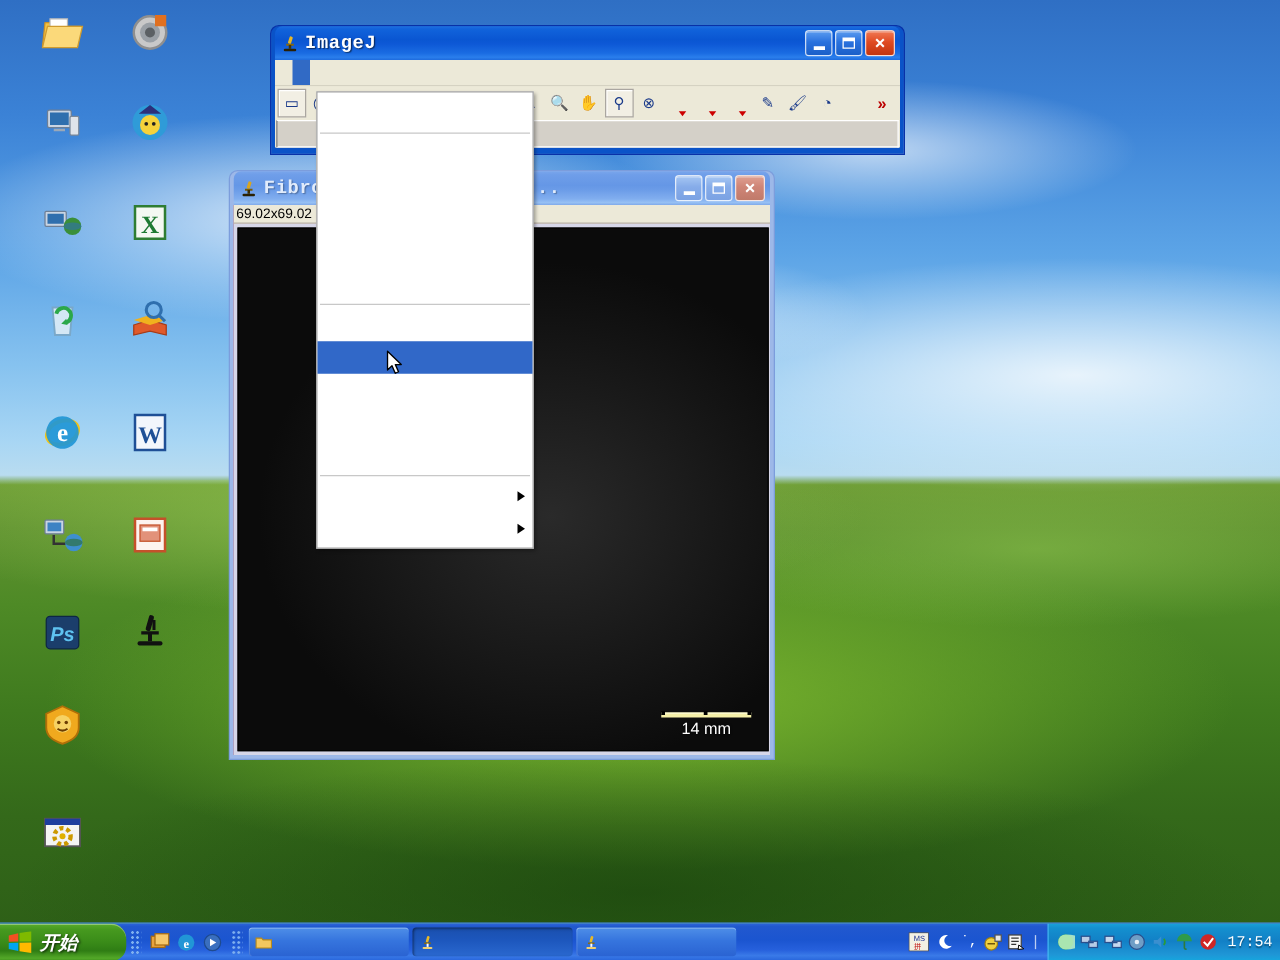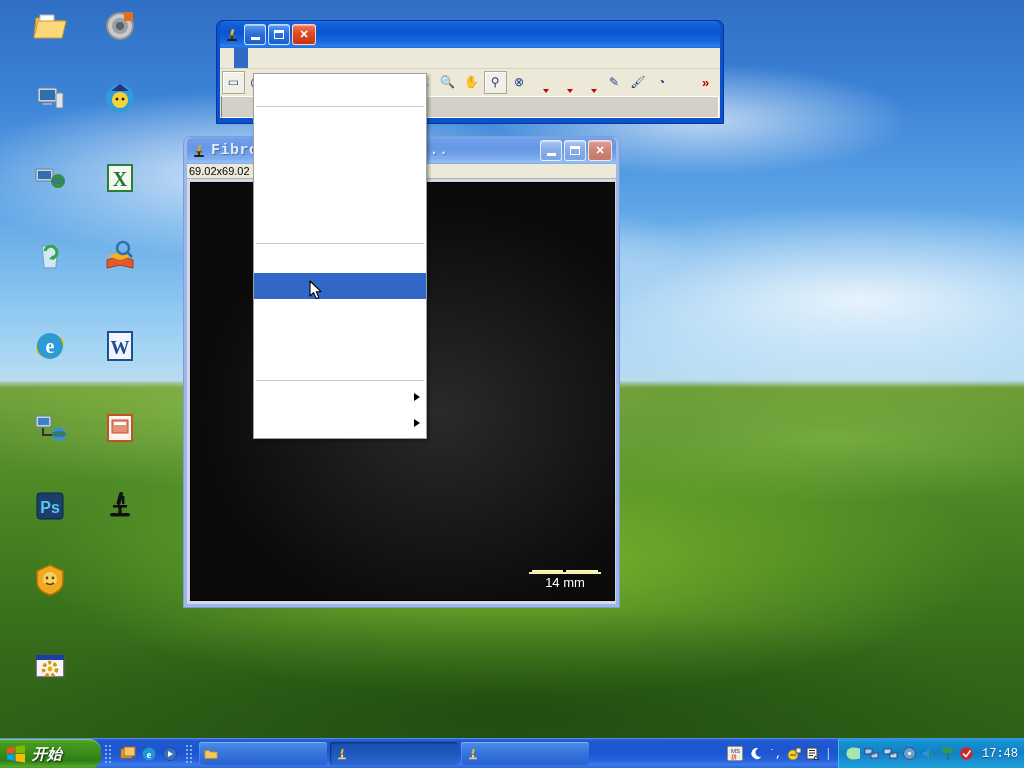--- a/index.html
+++ b/index.html
@@ -307,21 +307,21 @@
             <rect x="6" y="8" width="11" height="7" fill="#3d82c4"></rect>
             <path d="M11,18 L11,25 L24,25" fill="none" stroke="#333" stroke-width="2"></path>
             <circle cx="27" cy="24" r="7" fill="#3e8fcf"></circle>
             <ellipse cx="27" cy="24" rx="7" ry="3" fill="#2e6f3a" opacity=".65"></ellipse>
           </svg></span><span class="dlabel"></span></div>
       <div class="dicon" style="left: 82px; top: 410px;"><span class="glyph"><svg width="36" height="36" viewBox="0 0 36 36">
             <rect x="6" y="5" width="24" height="26" fill="#fdf3ef" stroke="#c4512a" stroke-width="2"></rect>
             <rect x="10" y="10" width="16" height="13" fill="#e2927a" stroke="#c4512a"></rect>
             <rect x="12" y="12" width="12" height="3" fill="#fff"></rect>
           </svg></span><span class="dlabel"></span></div>
-      <div class="dicon" style="left: 12px; top: 488px;"><span class="glyph"><svg width="36" height="36" viewBox="0 0 36 36">
+      <div class="dicon" style="left: 12px; top: 488px; font-style: italic;"><span class="glyph"><svg width="36" height="36" viewBox="0 0 36 36">
             <rect x="5" y="5" width="26" height="26" rx="3" fill="#1b3e6b" stroke="#0d2645"></rect>
             <text x="18" y="25" font-size="16" font-weight="bold" fill="#5ec2f0" text-anchor="middle" font-family="Liberation Sans, sans-serif">Ps</text>
           </svg></span><span class="dlabel"></span></div>
       <div class="dicon" style="left: 82px; top: 488px;"><span class="glyph"><svg width="36" height="36" viewBox="0 0 36 36">
             <rect x="16" y="4" width="4" height="13" rx="1.6" fill="#111" transform="rotate(16 18 10)"></rect>
             <rect x="11" y="17" width="14" height="2.6" fill="#111"></rect>
             <rect x="16.4" y="19" width="3.2" height="6" fill="#111"></rect>
             <rect x="8" y="25" width="20" height="3.4" rx="1.6" fill="#111"></rect>
             <rect x="20" y="8" width="2.4" height="8" fill="#111"></rect>
           </svg></span><span class="dlabel"></span></div>
@@ -408,20 +408,21 @@
     <div class="frame">
       <div class="titlebar">
         <span class="title-ico">
           <svg width="16" height="16" viewBox="0 0 16 16">
             <rect x="7" y="2" width="2.6" height="6" rx="1" fill="#e8b827" transform="rotate(18 8 5)"></rect>
             <rect x="5" y="8" width="6" height="1.6" fill="#8a6a0c"></rect>
             <rect x="7" y="9" width="2" height="3" fill="#463502"></rect>
             <rect x="3" y="12" width="10" height="2" rx="1" fill="#2a2003"></rect>
           </svg>
         </span>
+        <span class="title-text">ImageJ</span>
         <span class="tbtns">
           <span class="tbtn">
               <i class="mn"></i>
             </span>
           <span class="tbtn">
               <i class="mx"></i>
             </span>
           <span class="tbtn close">✕</span>
         </span>
       </div>
@@ -682,16 +683,16 @@
             <path d="M10,5 q2,2.5 0,5" fill="none" stroke="#2a9a3a" stroke-width="1.4"></path>
           </svg></span>
         <span class="trayico"><svg width="15" height="15" viewBox="0 0 15 15">
             <path d="M1.5,7 a6,6 0 0,1 12,0 Z" fill="#2f9a4a"></path>
             <path d="M7.5,7 L7.5,12 q0,1.6 1.8,1.2" fill="none" stroke="#2f7a3a" stroke-width="1.3"></path>
           </svg></span>
         <span class="trayico"><svg width="15" height="15" viewBox="0 0 15 15">
             <circle cx="7.5" cy="7.5" r="6.2" fill="#cf2626"></circle>
             <path d="M4,7.5 L7,10.5 L11.5,4.5" stroke="#fff" stroke-width="1.6" fill="none"></path>
           </svg></span>
-        <span class="clock">17:48</span>
+        <span class="clock">17:54</span>
       </div>
   </div>
 </div>
 
 </body></html>

